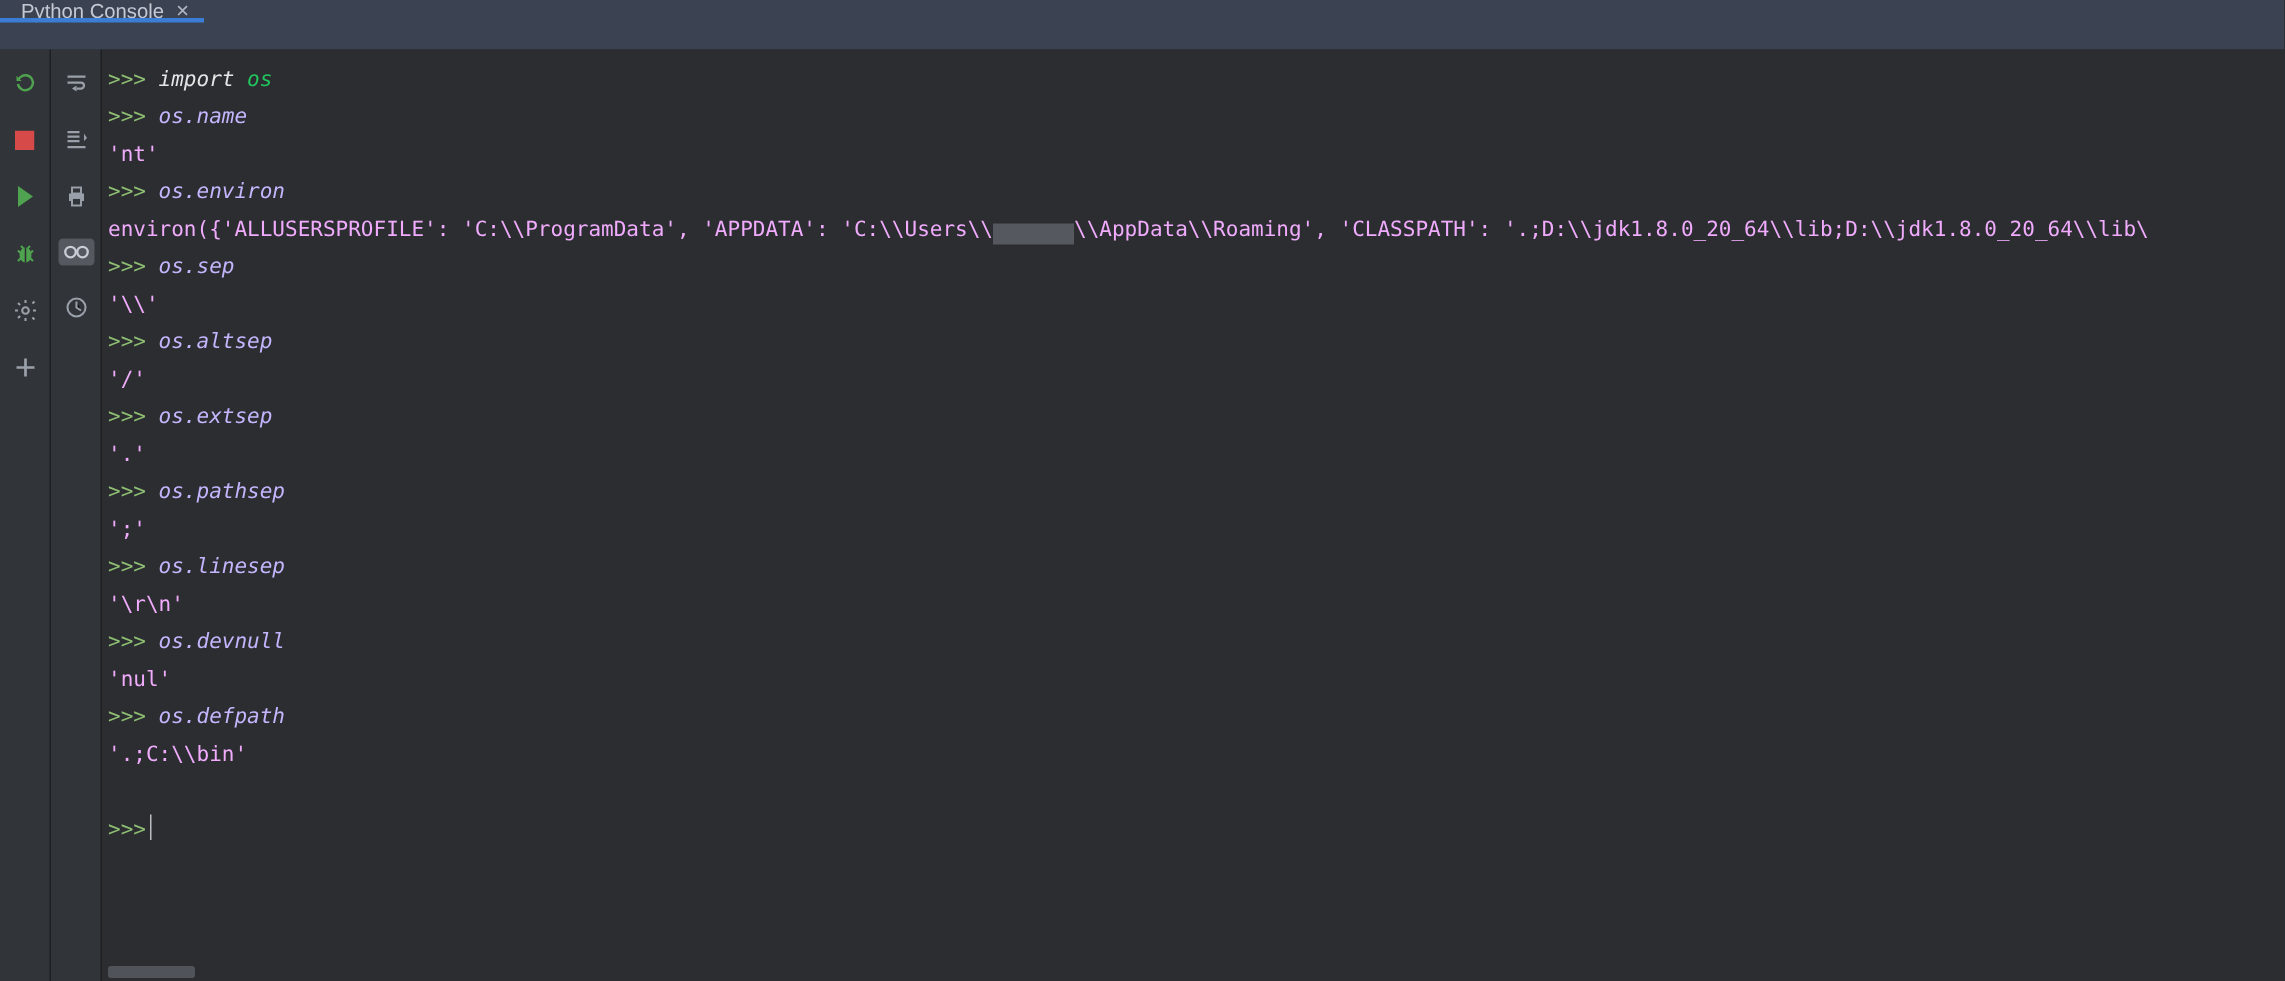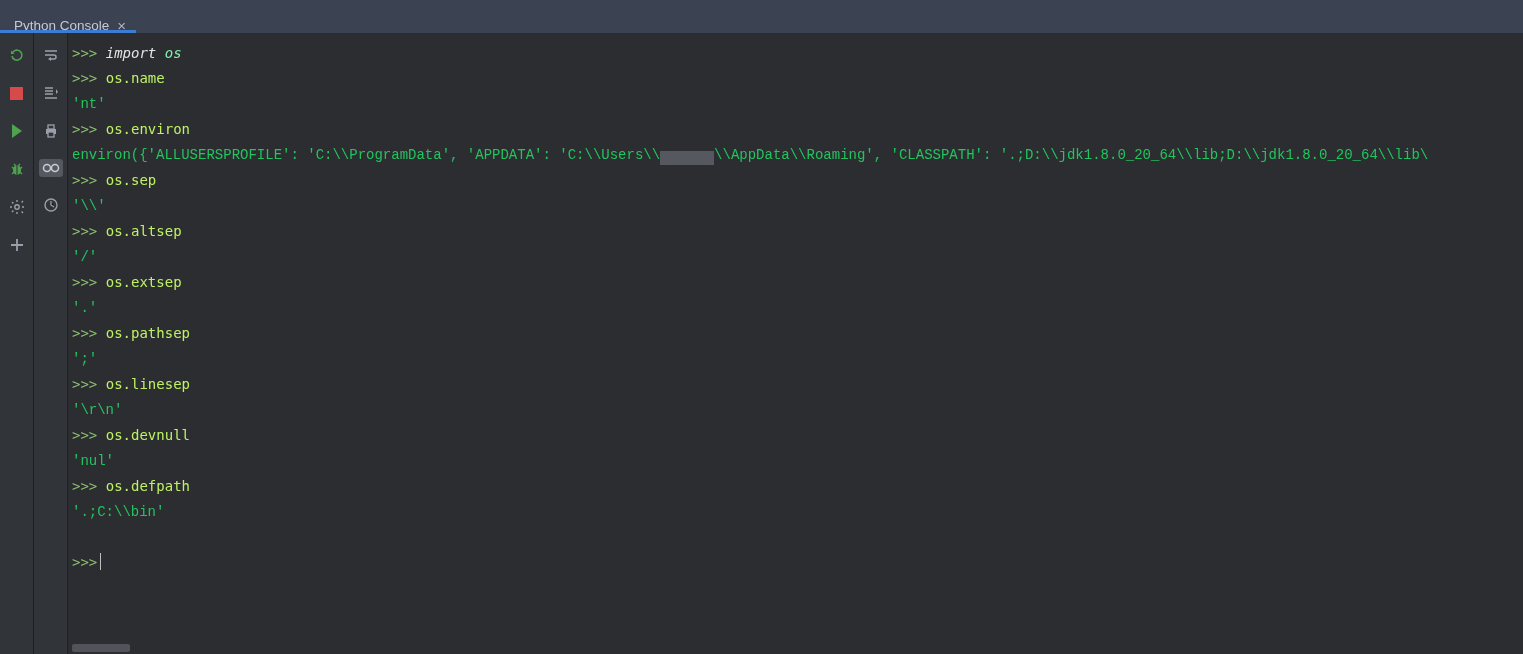--- a/index.html
+++ b/index.html
@@ -13,21 +13,21 @@
     overflow: hidden;
     display: flex;
     flex-direction: column;
   }
 
   
   .tabbar {
     height: 33px;
     background: #3b4252;
     display: flex;
-    align-items: flex-end;
+    align-items: flex-start;
     flex-shrink: 0;
   }
   .tab {
     display: flex;
     align-items: center;
     padding: 0 10px 0 14px;
     background: #3b4252;
     color: #c5c9d4;
     font-size: 13.5px;
     cursor: pointer;
@@ -102,23 +102,23 @@
     line-height: 25px;
     padding: 8px 0 0 4px;
     overflow: hidden;
     white-space: pre;
     color: #c8ccd4;
     position: relative;
   }
   .line { display: block; }
   .prompt { color: #8fbf73; }          
   .kw     { color: #e5e5e5; font-style: italic; }  
-  .mod    { color: #86efac; font-style: italic; }
-  .code   { color: #bef264; }
-  .str    { color: #22c55e; font-family: Liberation Mono, monospace; }
+  .mod    { color: #22c55e; font-style: italic; }
+  .code   { color: #c4b5fd; font-style: italic; }
+  .str    { color: #f0abfc; }
   .redact {
     display: inline-block;
     position: relative;
     top: 3px;
     background: #55585e;
     width: 54px; height: 14px;
     vertical-align: middle;
   }
   .cursor {
     display: inline-block;

